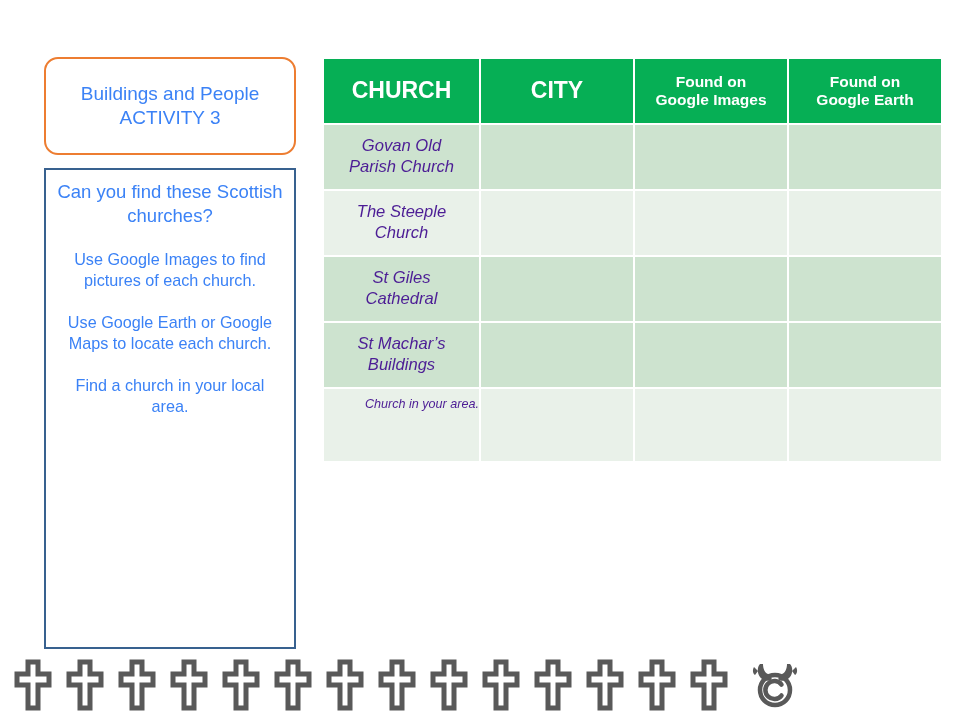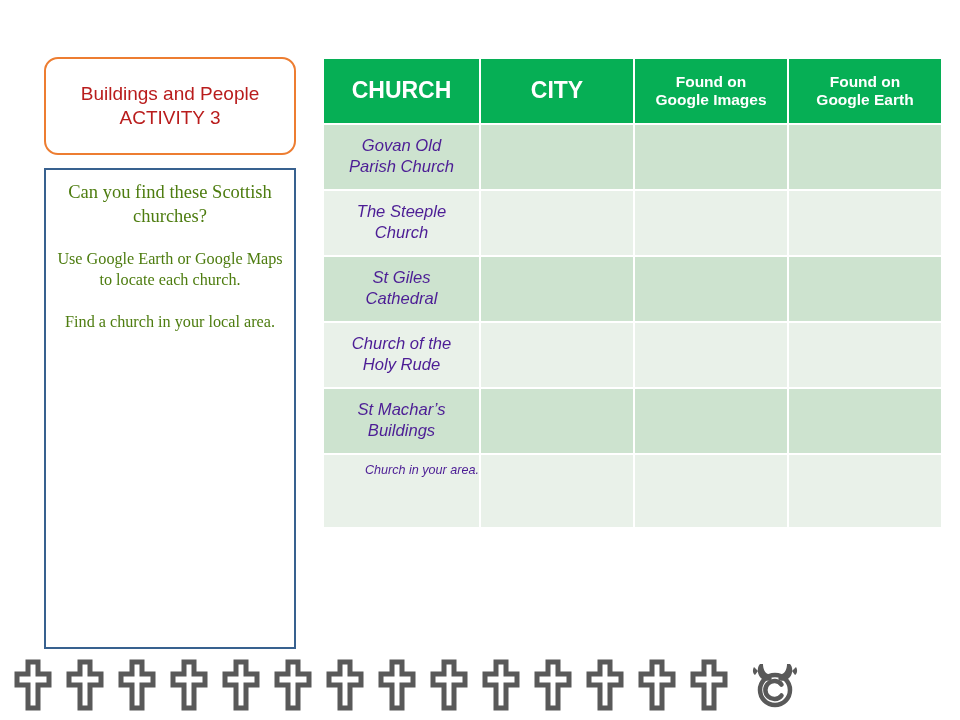--- a/index.html
+++ b/index.html
@@ -32,41 +32,40 @@
     border-radius: 14px;
     background: #ffffff;
     display: flex;
     align-items: center;
     justify-content: center;
     text-align: center;
   }
   #title-box .title-text {
     font-size: 19px;
     line-height: 1.28;
-    color: #b91c1c;
+    color: #3b82f6;
     padding: 0 10px;
     white-space: pre-line;
   }
 
   #instructions-box {
     box-sizing: border-box;
     position: absolute;
     left: 0;
     top: 111px;
     width: 252px;
     height: 481px;
     border: 2.5px solid #38618F;
     background: #ffffff;
     padding: 10px 9px 6px 9px;
     text-align: center;
   }
   #instructions-box .para {
     line-height: 1.3;
-    color: #4d7c0f;
-    font-family: Liberation Serif, serif;
+    color: #3b82f6;
   }
   #instructions-box .para.heading {
     font-size: 18.5px;
     margin: 0 0 4px 0;
   }
   #instructions-box .para.body {
     font-size: 16.2px;
     margin: 21px 0 0 0;
   }
   #instructions-box .para.body.first {
@@ -150,20 +149,21 @@
 
 <div id="left-column">
 
   <div id="title-box">
     <div class="title-text">Buildings and People
 ACTIVITY 3</div>
   </div>
 
   <div id="instructions-box">
     <p class="para heading">Can you find these Scottish churches?</p>
+    <p class="para body">Use Google Images to find pictures of each church.</p>
     <p class="para body">Use Google Earth or Google Maps to locate each church.</p>
     <p class="para body">Find a church in your local area.</p>
   </div>
 
 </div>
 
 <table id="activity-table">
   <thead>
     <tr>
       <th class="col-church">CHURCH</th>
@@ -189,27 +189,20 @@
       <td></td>
       <td></td>
     </tr>
     <tr class="shade-dark">
       <td>St Giles
 Cathedral</td>
       <td></td>
       <td></td>
       <td></td>
     </tr>
-    <tr class="shade-light">
-      <td>Church of the
-Holy Rude</td>
-      <td></td>
-      <td></td>
-      <td></td>
-    </tr>
     <tr class="shade-dark">
       <td>St Machar’s
 Buildings</td>
       <td></td>
       <td></td>
       <td></td>
     </tr>
     <tr class="shade-light">
       <td class="name-cell-small">Church in your area.</td>
       <td></td>

